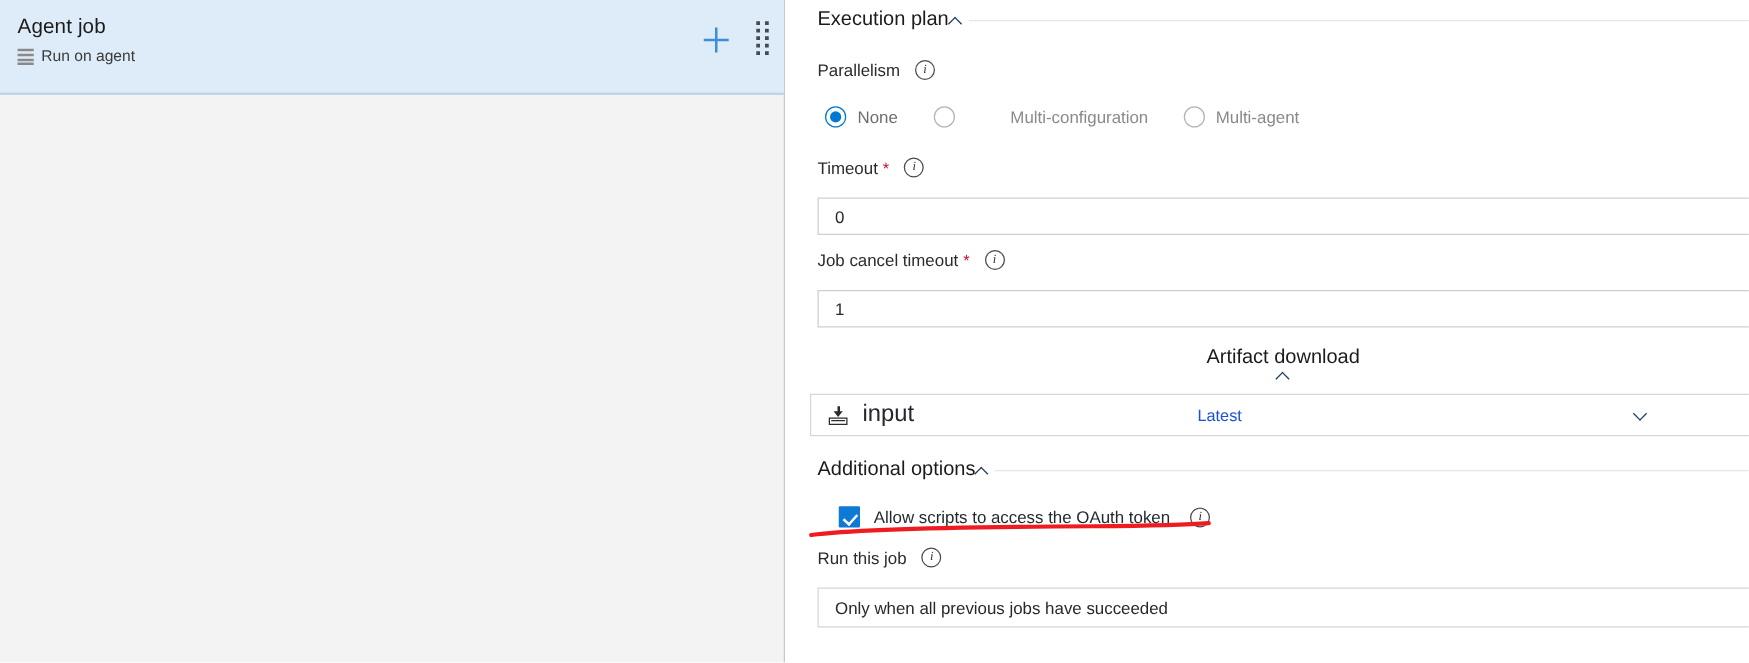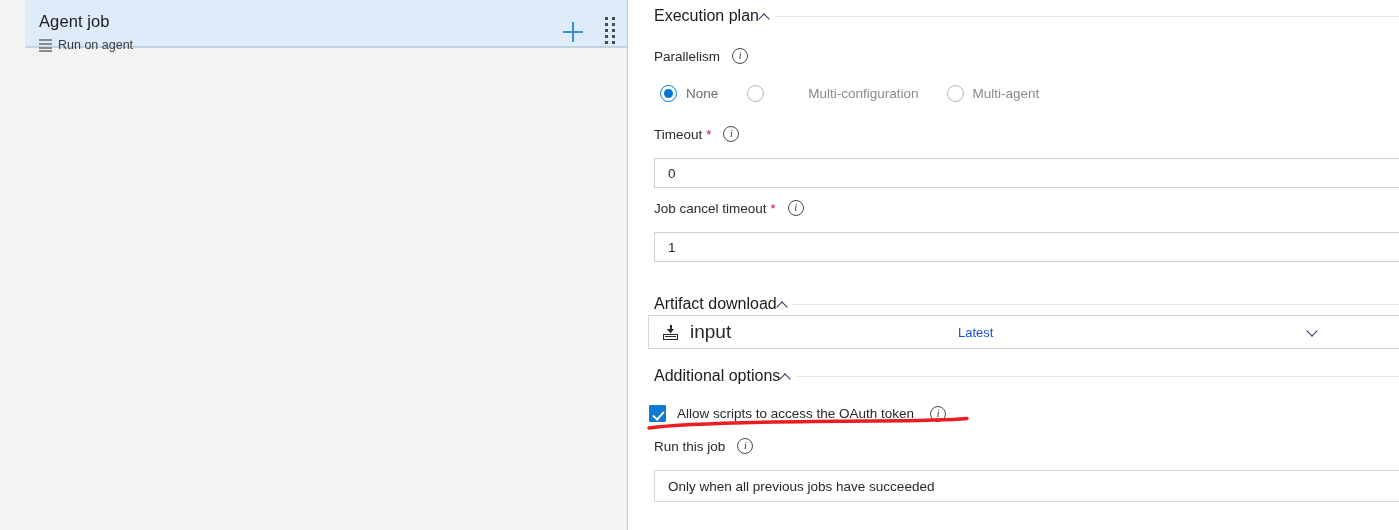--- a/index.html
+++ b/index.html
@@ -21,25 +21,24 @@
     position: absolute;
     left: 0; top: 0;
     width: 628px;
     height: 530px;
     background: #f3f3f3;
     border-right: 1px solid #c8c8c8;
     box-sizing: border-box;
   }
   #job-card {
     position: relative;
-    height: 48px;
+    height: 76px;
     background: #deecf9;
     border-bottom: 2px solid #c2d3e3;
     box-sizing: border-box;
-    margin-left: 25px;
   }
   #job-title {
     position: absolute;
     left: 14px;
     top: 12px;
     font-size: 16.5px;
     color: #1b1b1b;
     letter-spacing: .1px;
   }
   #job-sub-row {
@@ -441,21 +440,21 @@
   <div class="text-input" style="left:25px; top:158px; width:770px;">0</div>
 
   <div class="field-label" style="left:25px; top:200px;">
     <span>Job cancel timeout</span>
     <span class="req-star">*</span>
     <span class="info-icon">i</span>
   </div>
 
   <div class="text-input" style="left:25px; top:232px; width:770px;">1</div>
 
-  <div class="section-header" style="top:295px;">
+  <div class="section-header" style="top:277px;flex-direction:column;">
     <span class="sh-text">Artifact download</span>
     <span class="chev-up"></span>
     <span class="rule"></span>
   </div>
 
   <div id="artifact-row" style="left:19px; top:315px; width:760px;">
     <span class="artifact-icon">
       <span class="ar-stem"></span>
       <span class="ar-head"></span>
       <span class="ar-box"></span>
@@ -464,21 +463,21 @@
     <span class="artifact-version">Latest</span>
     <span class="chev-down" id="artifact-chevron"></span>
   </div>
 
   <div class="section-header" style="top:367px;">
     <span class="sh-text">Additional options</span>
     <span class="chev-up"></span>
     <span class="rule"></span>
   </div>
 
-  <div class="checkbox-row" style="left:20px; top:405px;">
+  <div class="checkbox-row" style="left:42px; top:405px;">
     <span class="checkbox-box"></span>
     <span class="checkbox-label">Allow scripts to access the OAuth token</span>
     <span class="info-icon">i</span>
   </div>
 
   <div class="field-label" style="left:25px; top:438px;">
     <span>Run this job</span>
     <span class="info-icon">i</span>
   </div>
 

